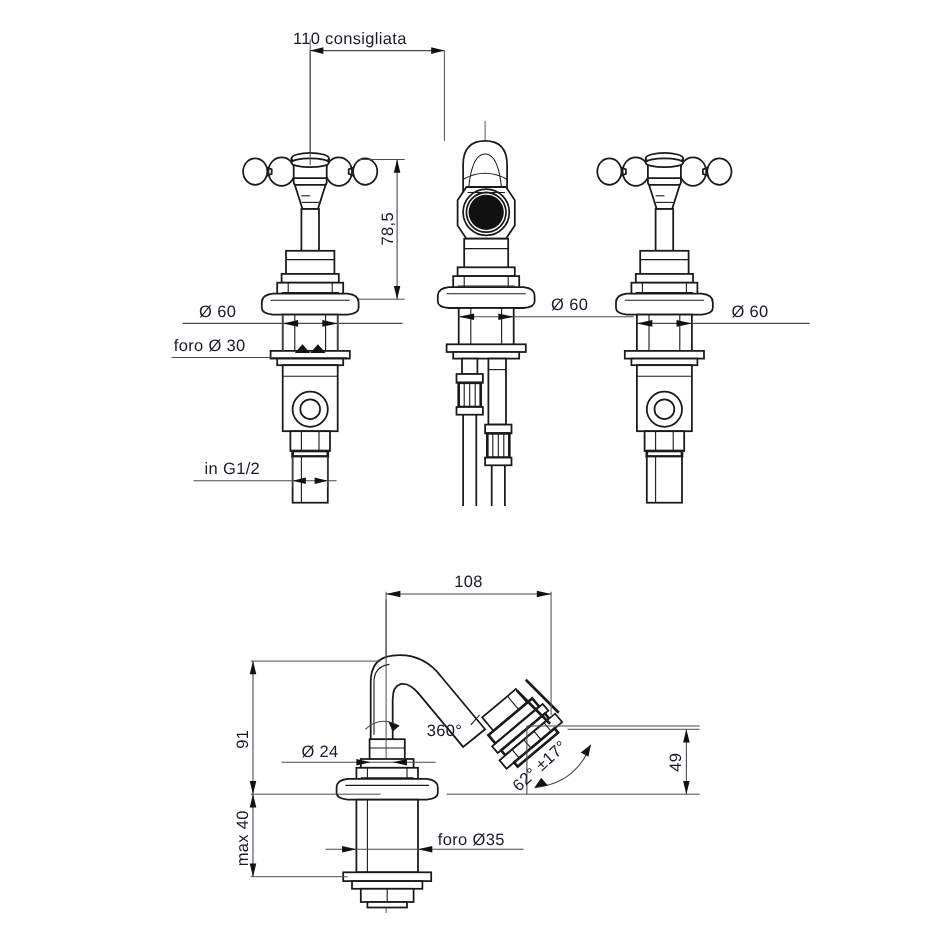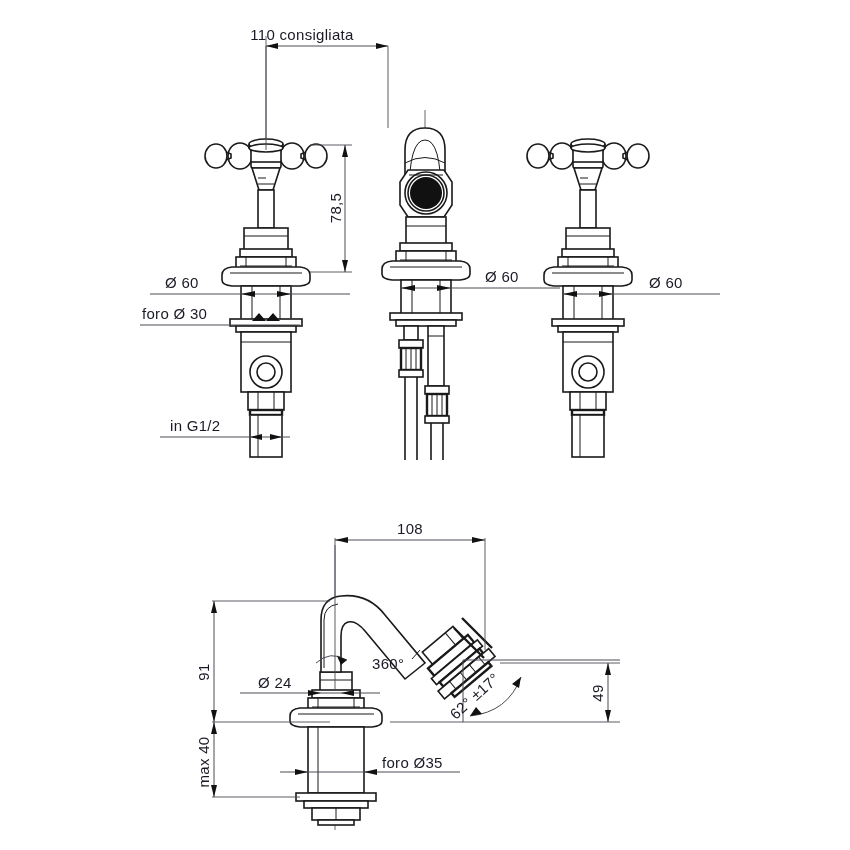--- a/index.html
+++ b/index.html
@@ -10,20 +10,21 @@
   }
   body {
     font-family: "Liberation Sans", sans-serif;
   }
   #sheet {
     position: relative;
     width: 721px;
     height: 850px;
     background: #ffffff;
     overflow: hidden;
+    padding-left: 16px;
   }
   #sheet svg {
     display: block;
     width: 850px;
     height: 850px;
   }
   .dimtext {
     font-family: "Liberation Sans", sans-serif;
     font-size: 15px;
     fill: #1a1a26;

